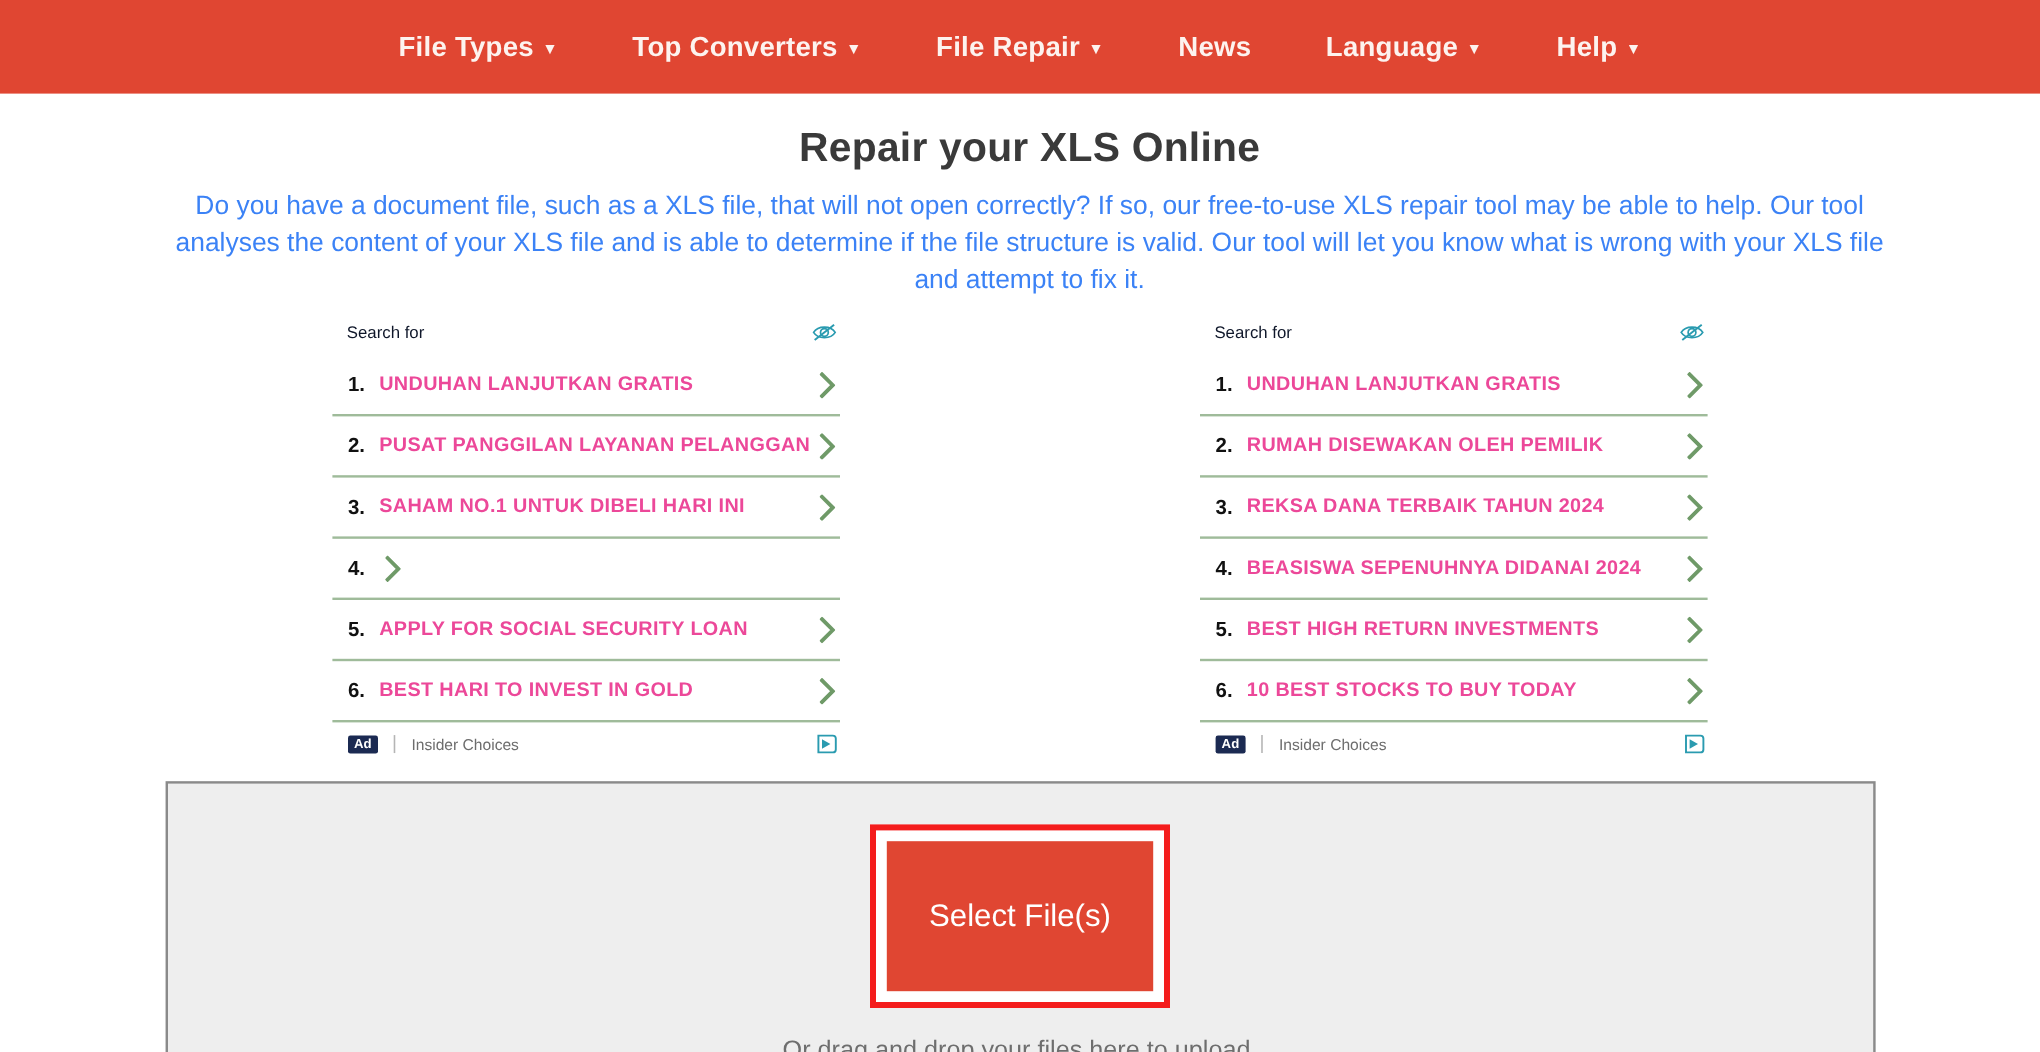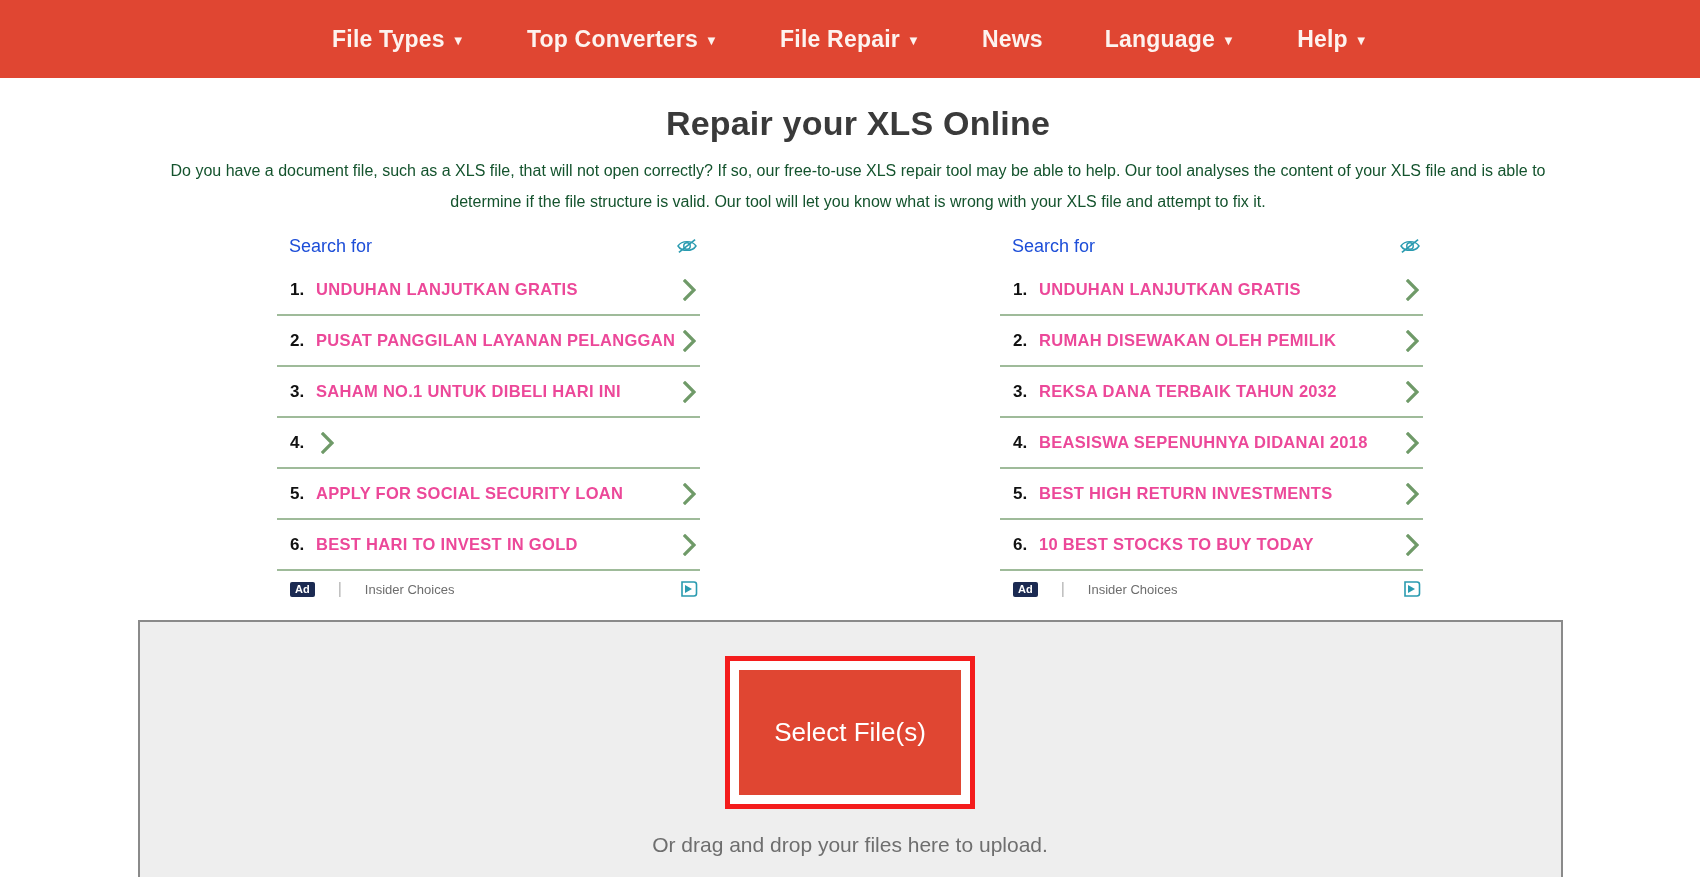--- a/index.html
+++ b/index.html
@@ -52,23 +52,23 @@
   h1.title {
     margin: 0;
     font-size: 34px;
     font-weight: 700;
     color: #3a3a3a;
     letter-spacing: 0.2px;
   }
   .intro {
     margin: 12px auto 0;
     width: 1430px;
-    font-size: 16px;
+    font-size: 22px;
     line-height: 31px;
-    color: #14532d;
+    color: #3b82f6;
     text-align: center;
   }
 
   
   .ads-row {
     margin-top: 16px;
     display: flex;
     justify-content: center;
     gap: 300px;
   }
@@ -77,22 +77,22 @@
   }
   .ad-head {
     display: flex;
     align-items: center;
     justify-content: space-between;
     height: 26px;
     padding: 0 2px 0 12px;
   }
   .ad-head-label {
     font-family: "Liberation Sans", sans-serif;
-    font-size: 18px;
-    color: #1d4ed8;
+    font-size: 14px;
+    color: #0f172a;
   }
   .eye-icon { line-height: 0; cursor: pointer; }
 
   .ad-list { margin-top: 6px; }
   .ad-row {
     display: flex;
     align-items: center;
     height: 49px;
     border-bottom: 2px solid #9fbb9a;
     padding-left: 13px;
@@ -125,21 +125,21 @@
 
   .ad-foot {
     display: flex;
     align-items: center;
     justify-content: space-between;
     padding: 9px 2px 0 13px;
   }
   .ad-foot-left {
     display: flex;
     align-items: center;
-    gap: 23px;
+    gap: 12px;
   }
   .ad-badge {
     background: #1b2a52;
     color: #ffffff;
     font-size: 11px;
     font-weight: 700;
     padding: 2px 5px 2px 5px;
     border-radius: 2px;
     line-height: 1;
     font-family: "Liberation Sans", sans-serif;
@@ -338,30 +338,30 @@
         <span class="ad-num">2.</span>
         <span class="ad-text">RUMAH DISEWAKAN OLEH PEMILIK</span>
         <span class="chev">
           <svg width="13" height="22" viewBox="0 0 13 22">
               <polyline points="2,2 11,11 2,20" fill="none" stroke="#6f9a68" stroke-width="3.2" stroke-linecap="square"></polyline>
             </svg>
         </span>
       </div>
       <div class="ad-row">
         <span class="ad-num">3.</span>
-        <span class="ad-text">REKSA DANA TERBAIK TAHUN 2032</span>
+        <span class="ad-text">REKSA DANA TERBAIK TAHUN 2024</span>
         <span class="chev">
           <svg width="13" height="22" viewBox="0 0 13 22">
               <polyline points="2,2 11,11 2,20" fill="none" stroke="#6f9a68" stroke-width="3.2" stroke-linecap="square"></polyline>
             </svg>
         </span>
       </div>
       <div class="ad-row">
         <span class="ad-num">4.</span>
-        <span class="ad-text">BEASISWA SEPENUHNYA DIDANAI 2018</span>
+        <span class="ad-text">BEASISWA SEPENUHNYA DIDANAI 2024</span>
         <span class="chev">
           <svg width="13" height="22" viewBox="0 0 13 22">
               <polyline points="2,2 11,11 2,20" fill="none" stroke="#6f9a68" stroke-width="3.2" stroke-linecap="square"></polyline>
             </svg>
         </span>
       </div>
       <div class="ad-row">
         <span class="ad-num">5.</span>
         <span class="ad-text">BEST HIGH RETURN INVESTMENTS</span>
         <span class="chev">

